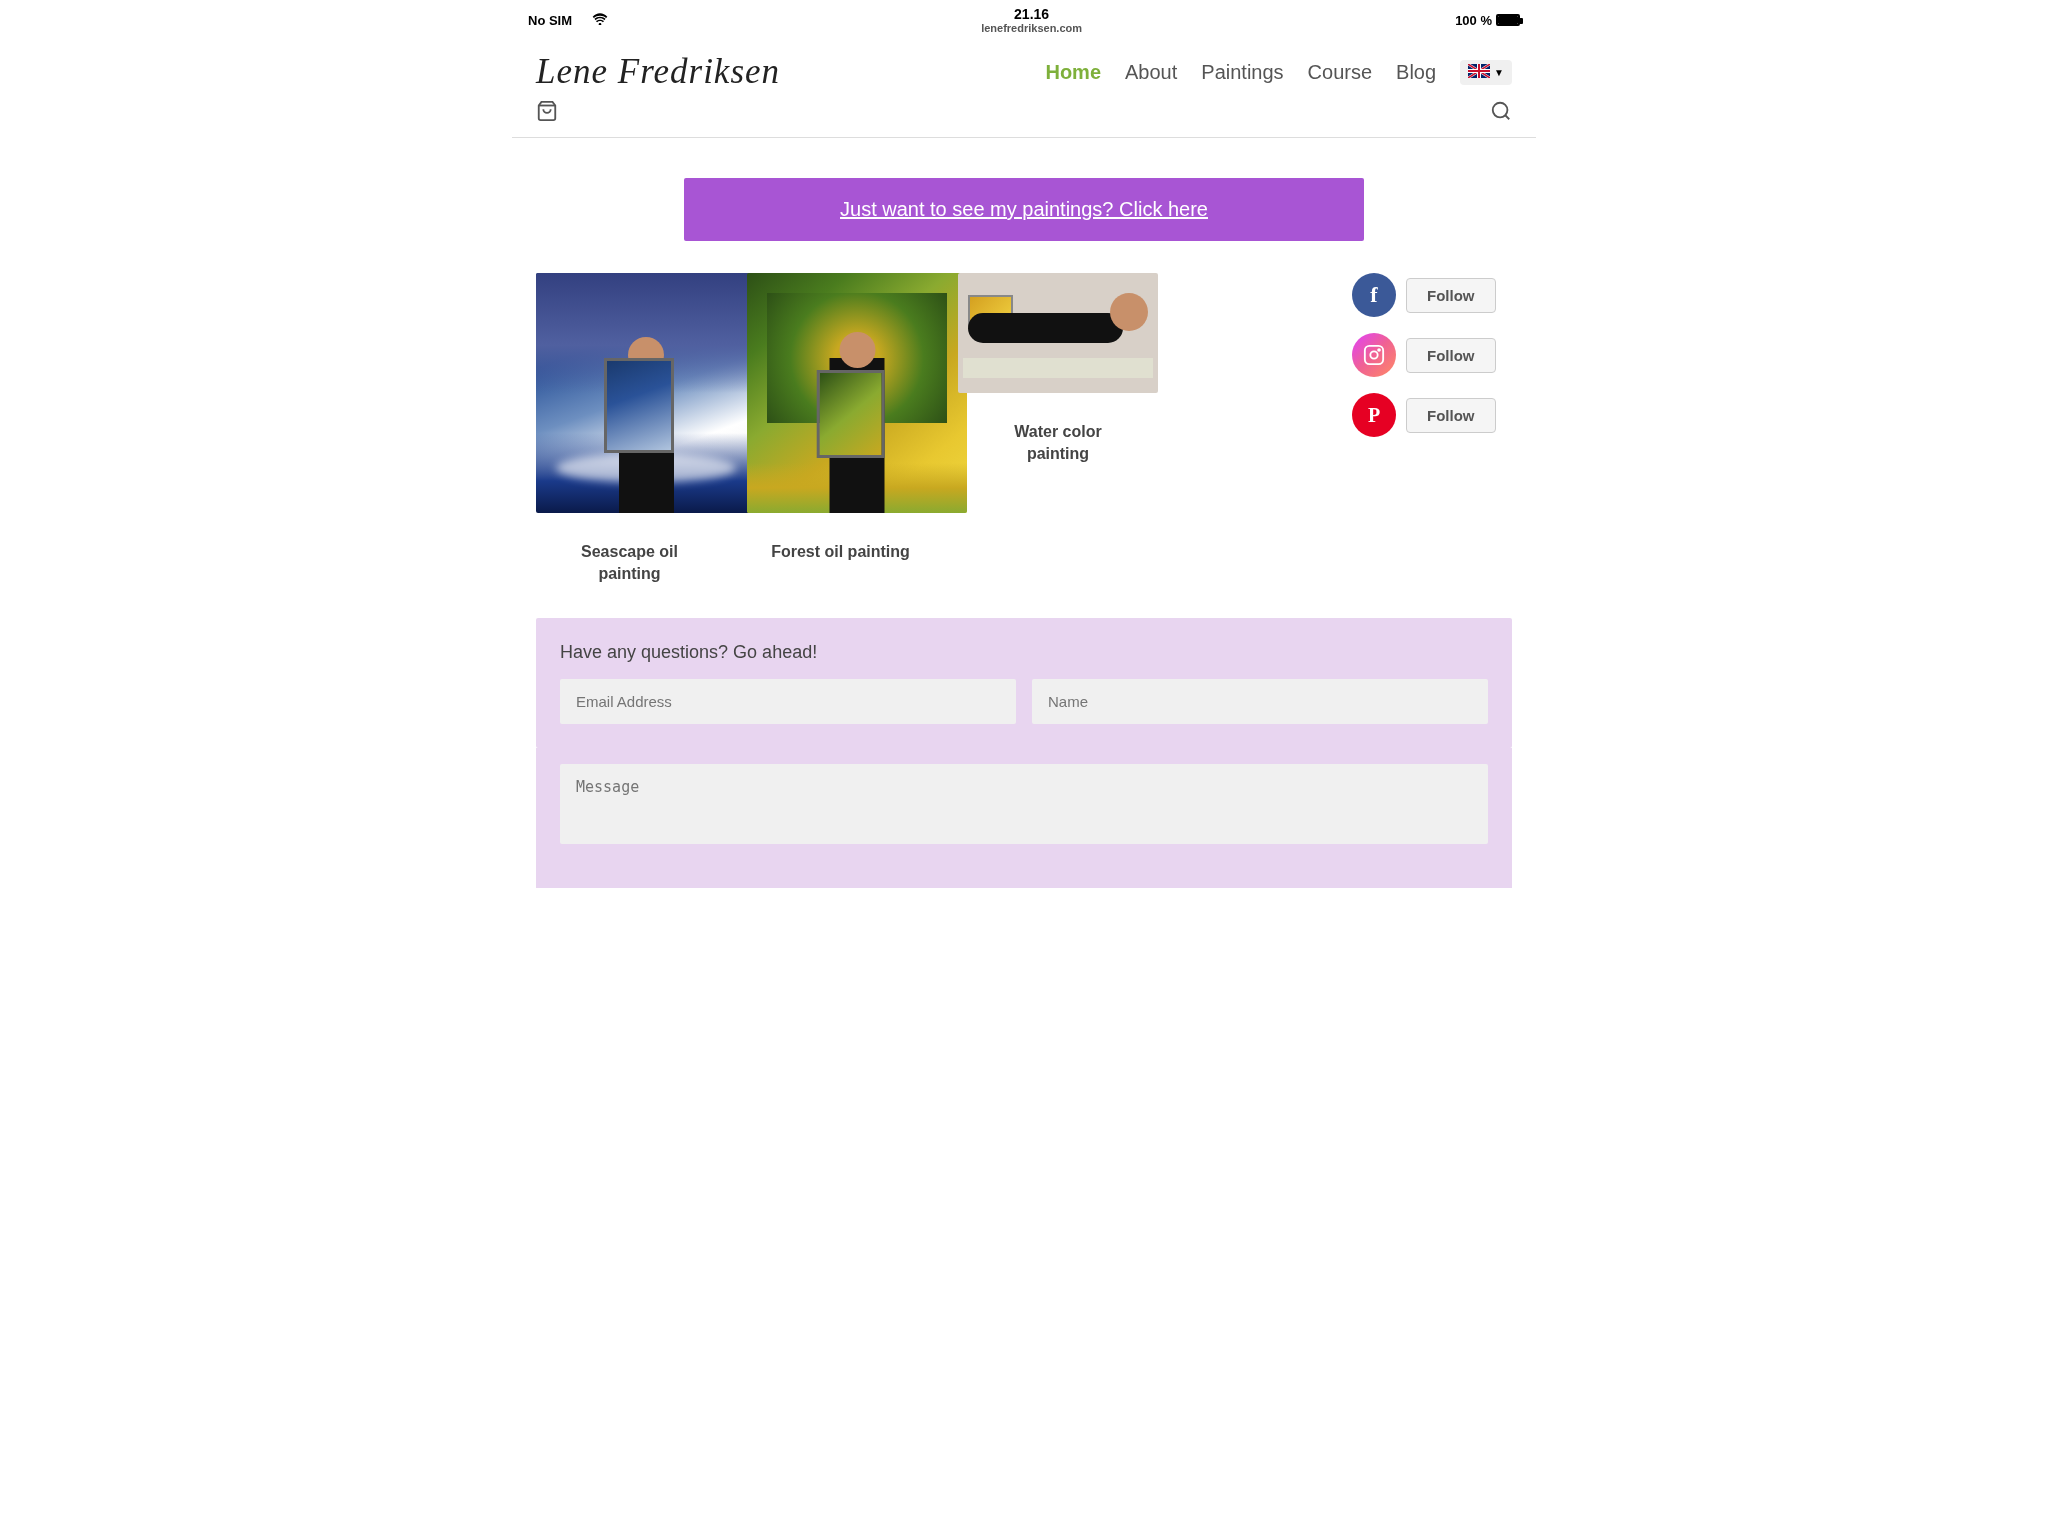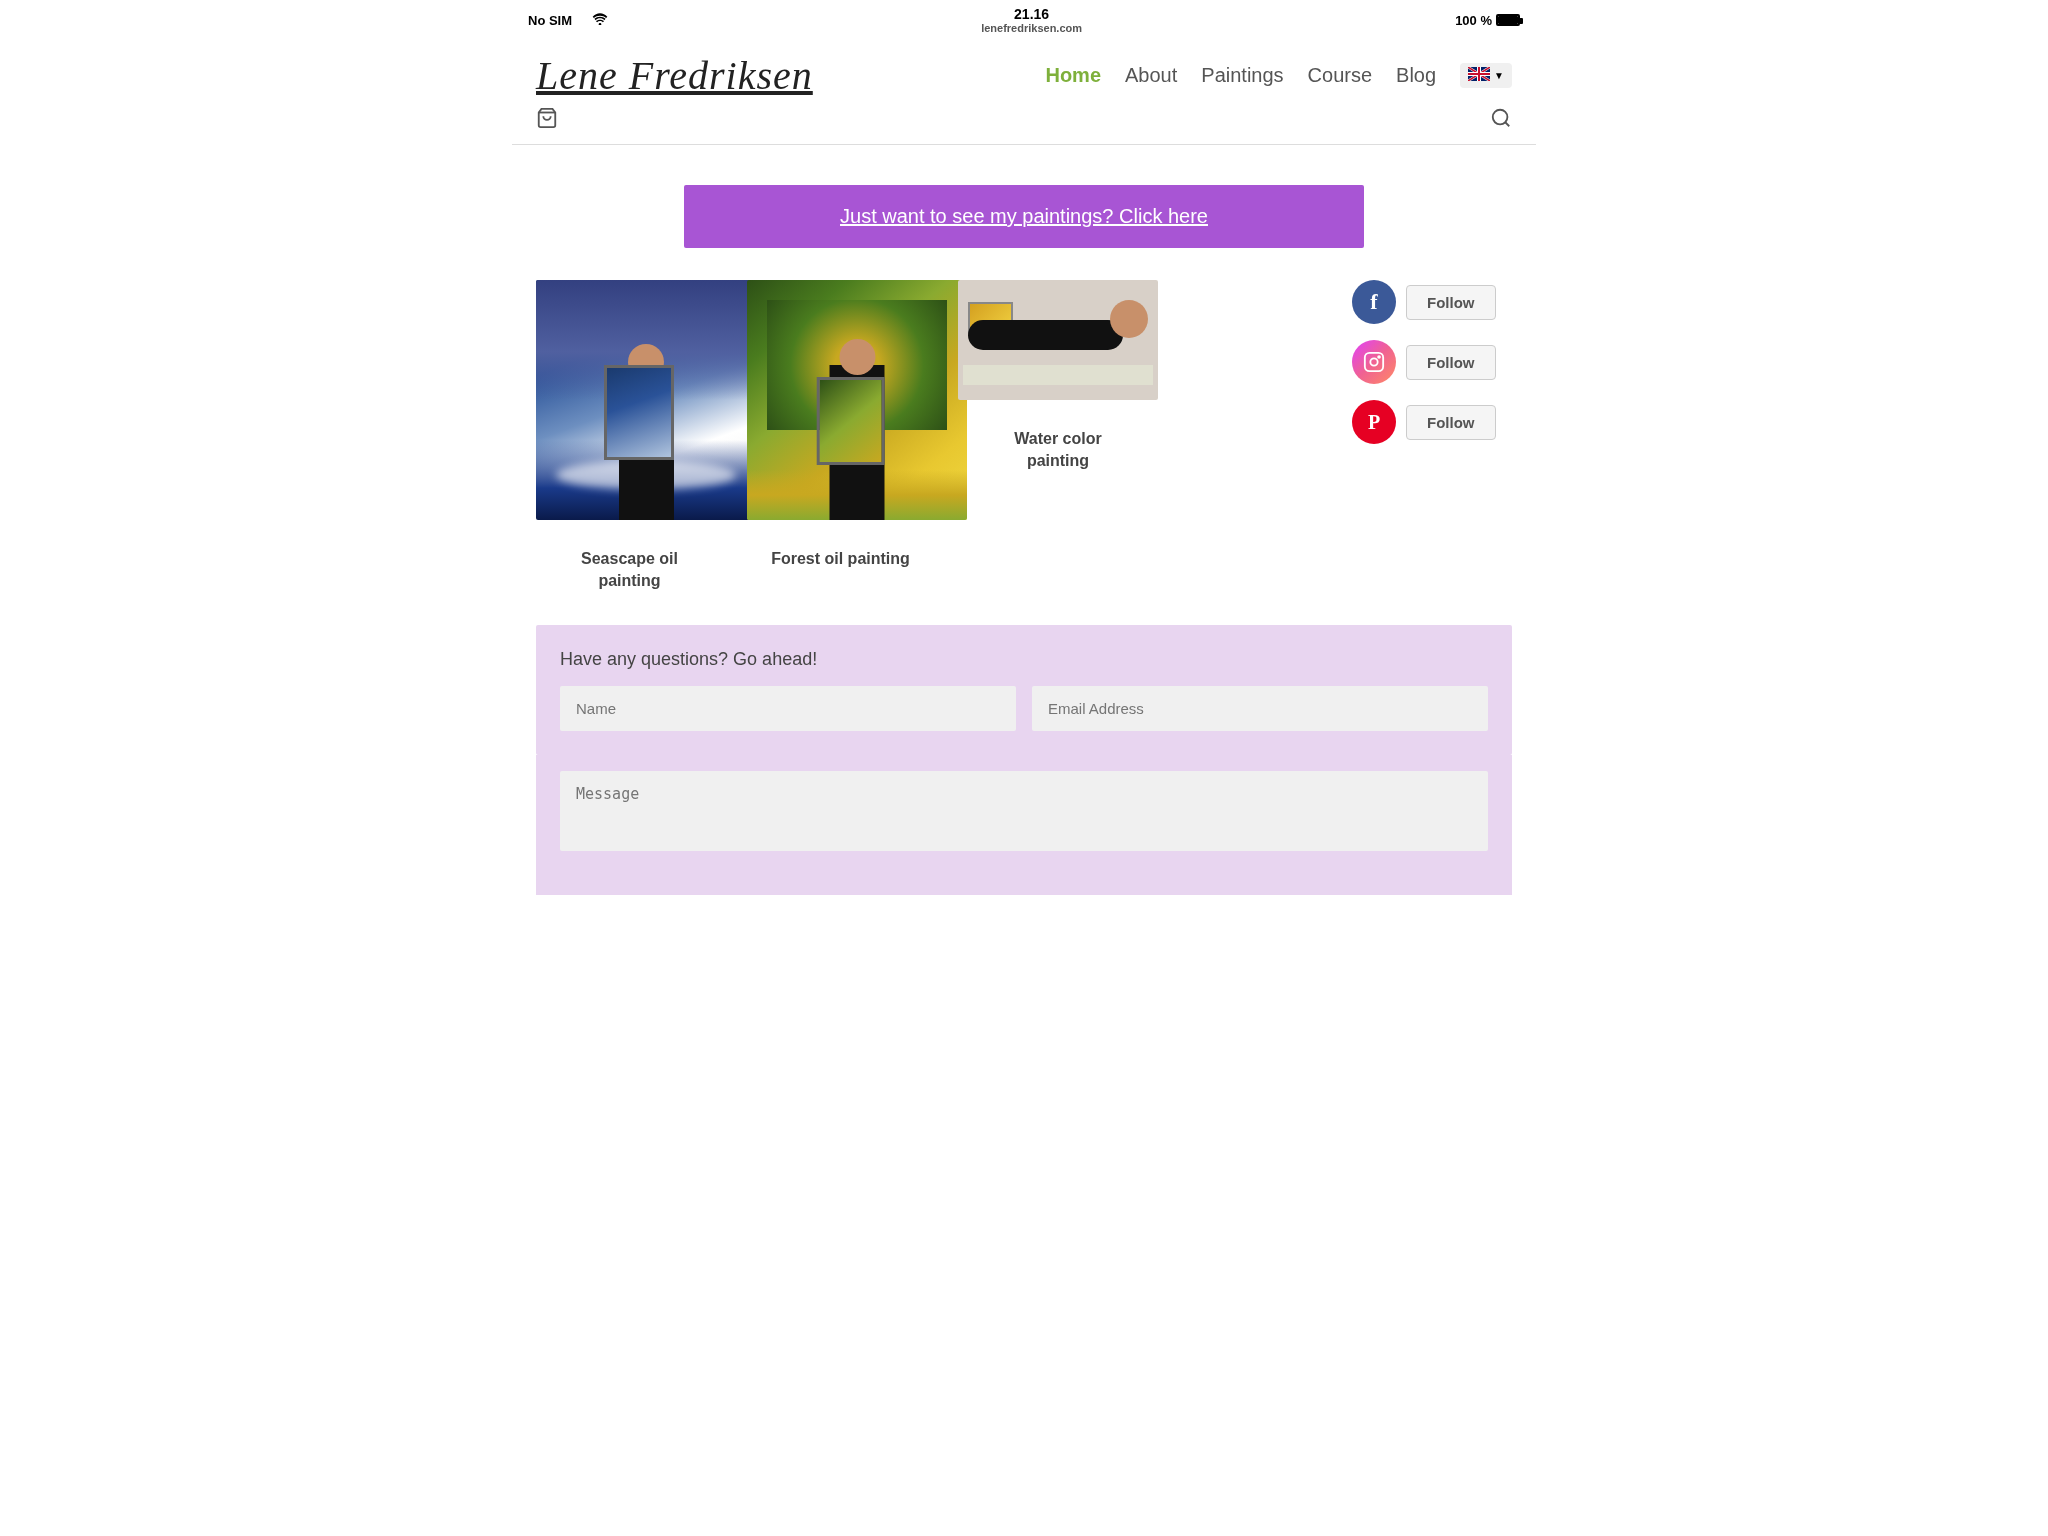--- a/index.html
+++ b/index.html
@@ -19,26 +19,25 @@
     .status-left { display: flex; align-items: center; gap: 20px; }
     .status-center { text-align: center; }
     .status-center .time { font-weight: 700; font-size: 14px; }
     .status-center .url { font-size: 11px; color: #555; }
     .status-right { display: flex; align-items: center; gap: 4px; font-size: 13px; }
     .battery-icon { width: 24px; height: 12px; border: 2px solid #000; border-radius: 2px; position: relative; display: inline-block; }
     .battery-icon::after { content: ''; position: absolute; right: -5px; top: 2px; width: 3px; height: 6px; background: #000; border-radius: 0 1px 1px 0; }
     .battery-fill { width: 100%; height: 100%; background: #000; border-radius: 1px; }
     .logo {
       font-family: 'Brush Script MT', cursive;
-      font-size: 40px;
+      font-size: 35px;
       color: #222;
       font-style: italic;
       letter-spacing: 1px;
       white-space: nowrap;
-      text-decoration: underline;
     }
     .lang-btn {
       display: flex;
       align-items: center;
       gap: 4px;
       background: #f0f0f0;
       border: none;
       border-radius: 4px;
       padding: 4px 8px;
       cursor: pointer;
@@ -446,21 +445,21 @@
         </div>
         <button class="follow-btn">Follow</button>
       </div>
     </div>
 
   </div>
 
   <div class="contact-section">
     <div class="contact-title">Have any questions? Go ahead!</div>
     <div class="contact-fields">
+      <input type="email" class="contact-input" placeholder="Email Address" style="">
       <input type="text" class="contact-input" placeholder="Name" style="">
-      <input type="email" class="contact-input" placeholder="Email Address" style="">
     </div>
   </div>
   <div style="background:#e8d5f0;padding:0 24px 40px 24px;">
     <textarea class="contact-textarea" placeholder="Message" style=""></textarea>
   </div>
 
 </div>
 
 </body></html>

